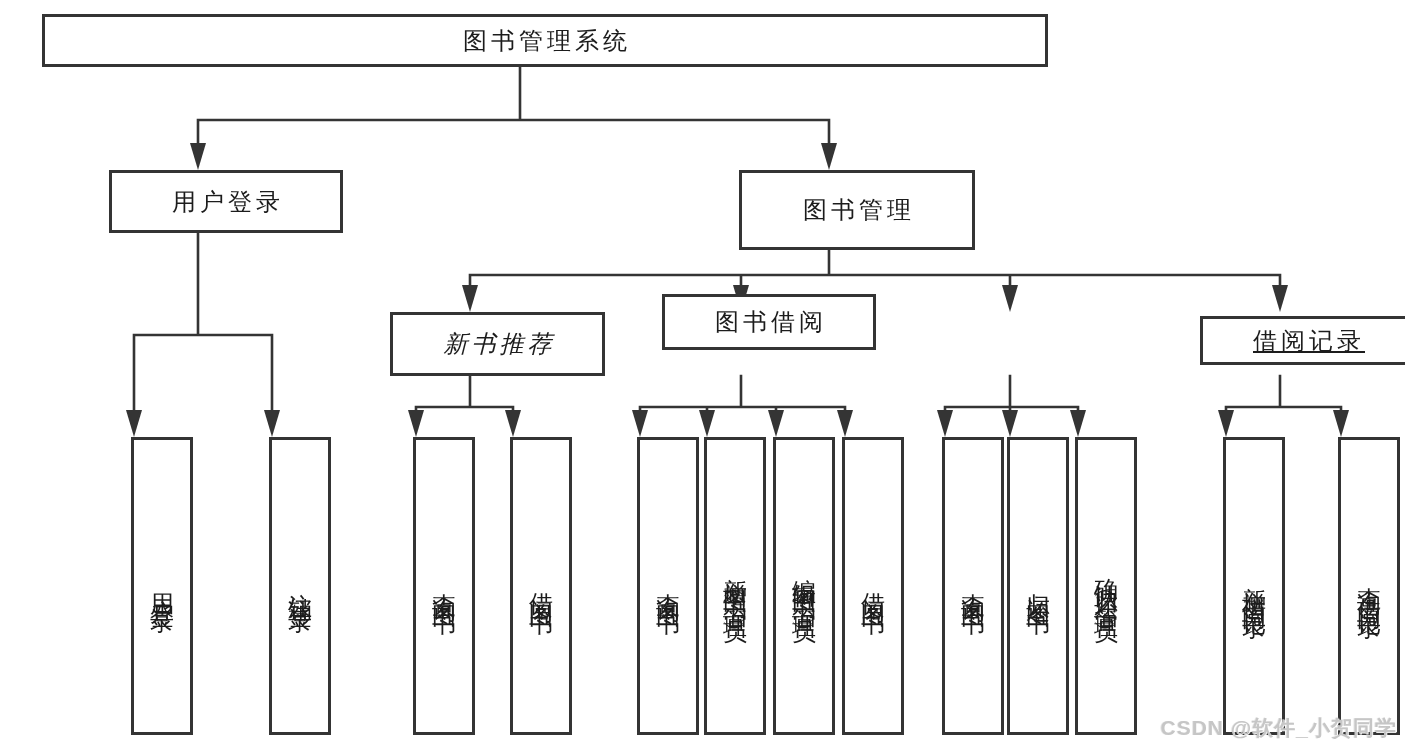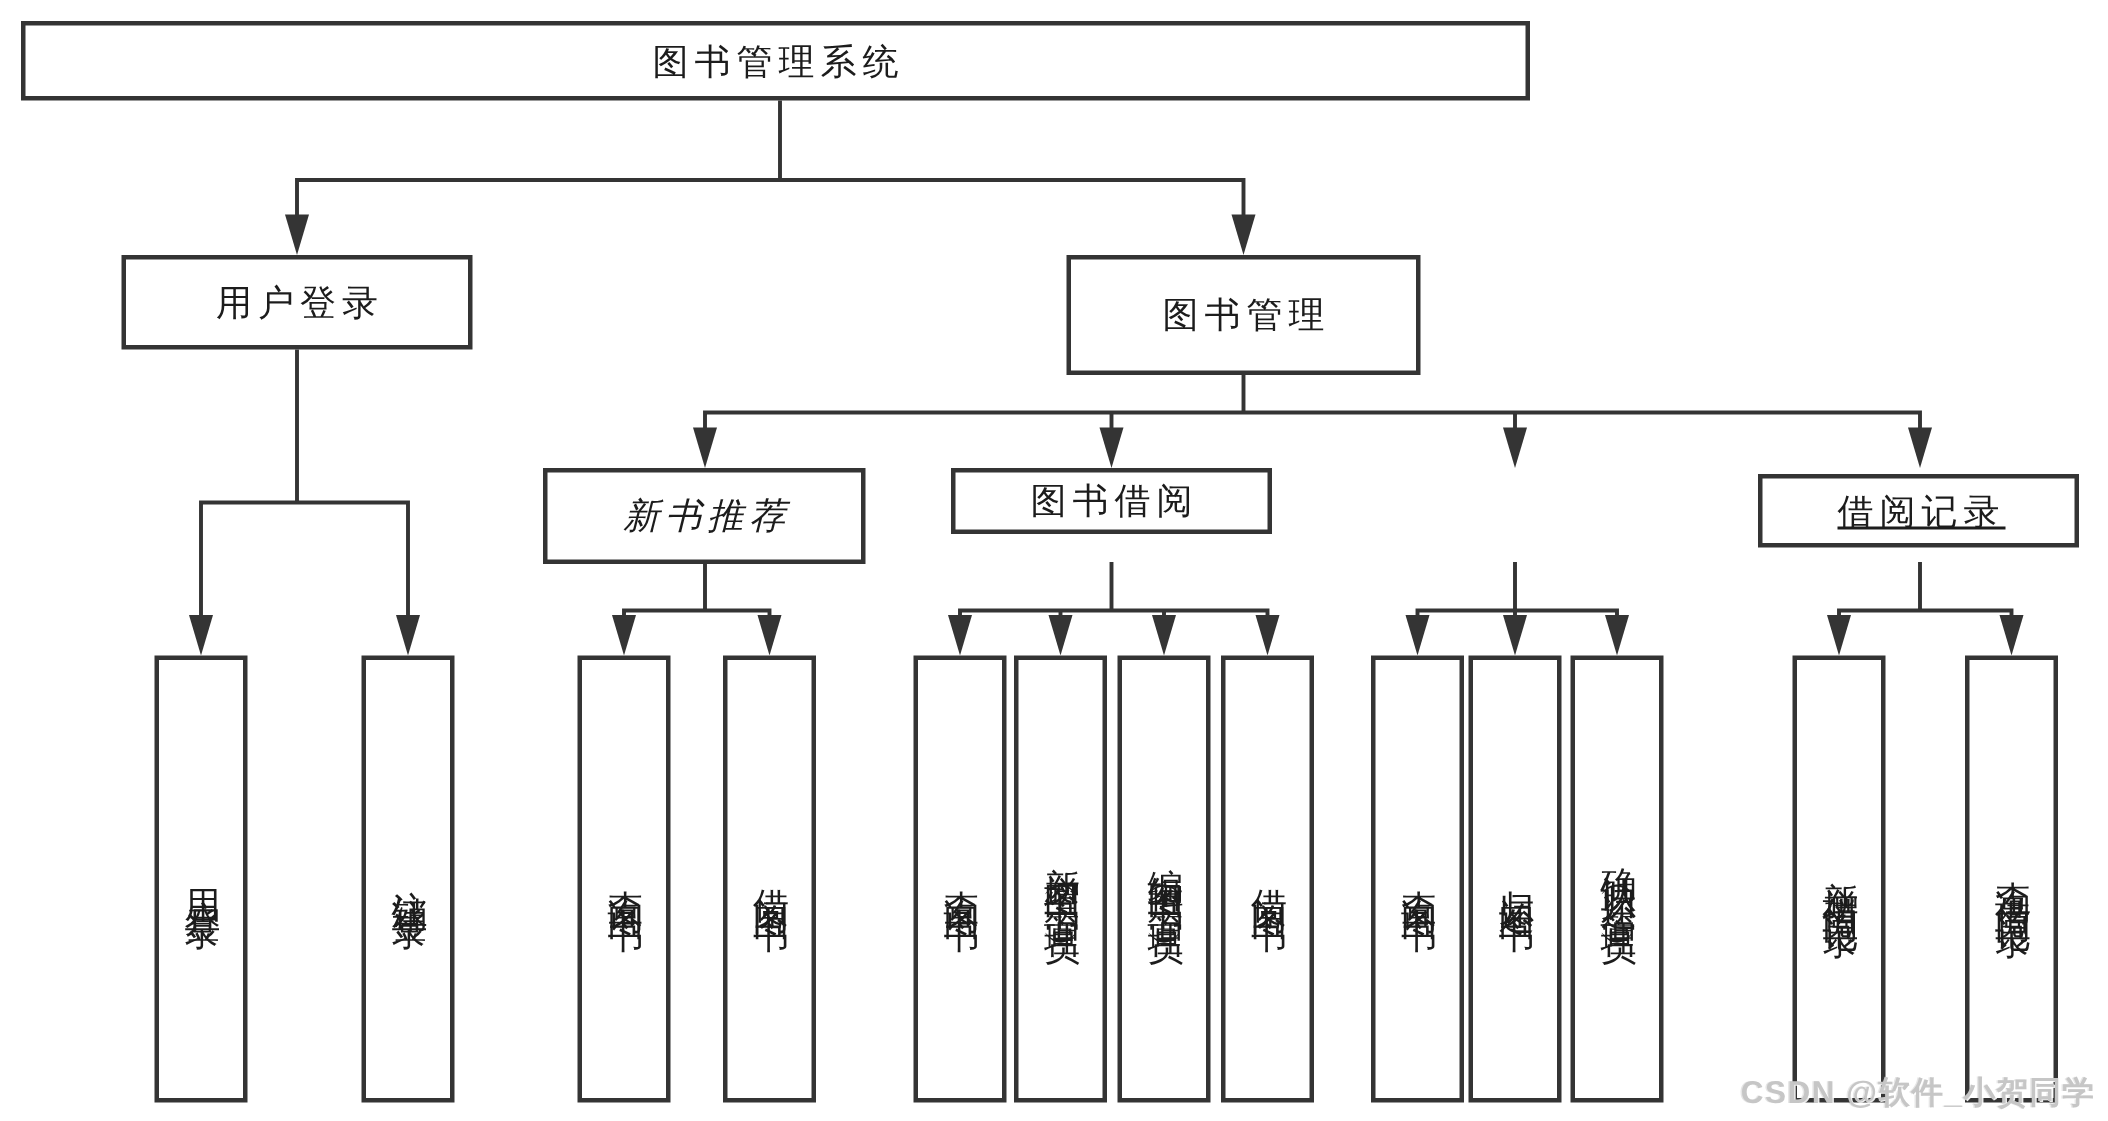--- a/index.html
+++ b/index.html
@@ -29,20 +29,21 @@
     pointer-events: none;
   }
   .node {
     position: absolute;
     background: var(--box-bg);
     border: 3px solid var(--line);
     display: flex;
     align-items: center;
     justify-content: center;
     color: var(--text);
+    margin-left: 28px;
   }
   .hbox {
     font-size: 24px;
     letter-spacing: 4px;
     white-space: nowrap;
   }
   .hbox span { transform: translateX(2px); }
   .vbox .vtext {
     writing-mode: vertical-rl;
     font-size: 24px;
@@ -97,21 +98,21 @@
   <div class="node hbox" style="left:81px; top:170px; width:234px; height:63px;">
     <span>用户登录</span>
   </div>
   <div class="node hbox" style="left:711px; top:170px; width:236px; height:80px;">
     <span>图书管理</span>
   </div>
 
   <div class="node hbox" style="left:362px; top:312px; width:215px; height:64px;font-style:italic;">
     <span>新书推荐</span>
   </div>
-  <div class="node hbox" style="left:634px; top:312px; width:214px; height:44px;">
+  <div class="node hbox" style="left:634px; top:294px; width:214px; height:56px;">
     <span>图书借阅</span>
   </div>
   <div class="node hbox" style="left:1172px; top:316px; width:214px; height:49px;text-decoration:underline;">
     <span>借阅记录</span>
   </div>
 
   <div class="node vbox" style="left:103px; top:437px; width:62px; height:298px;">
     <span class="vtext">用户登录</span>
   </div>
   <div class="node vbox" style="left:241px; top:437px; width:62px; height:298px;">

